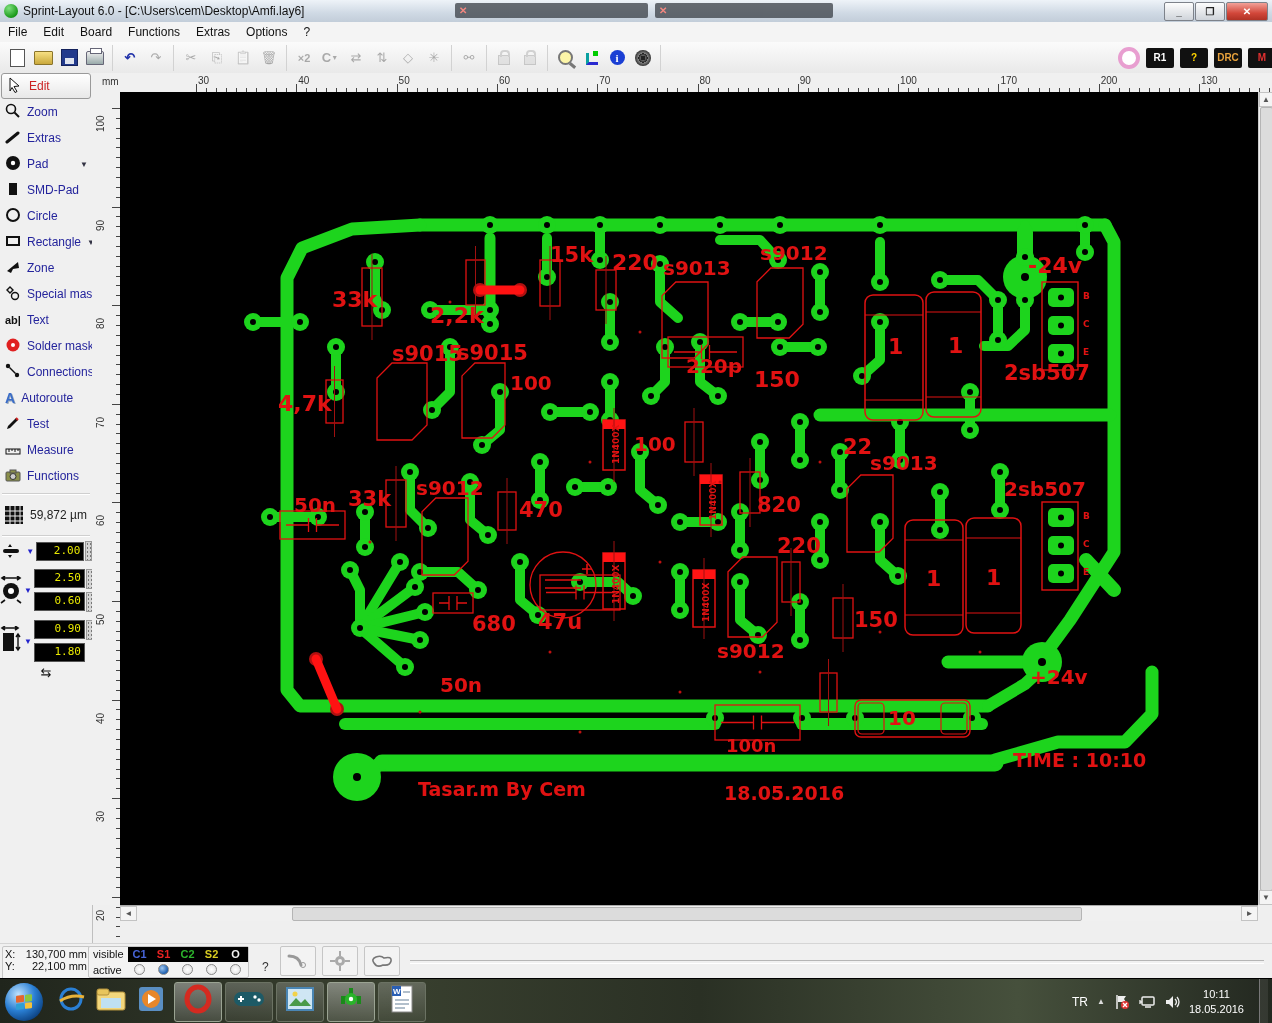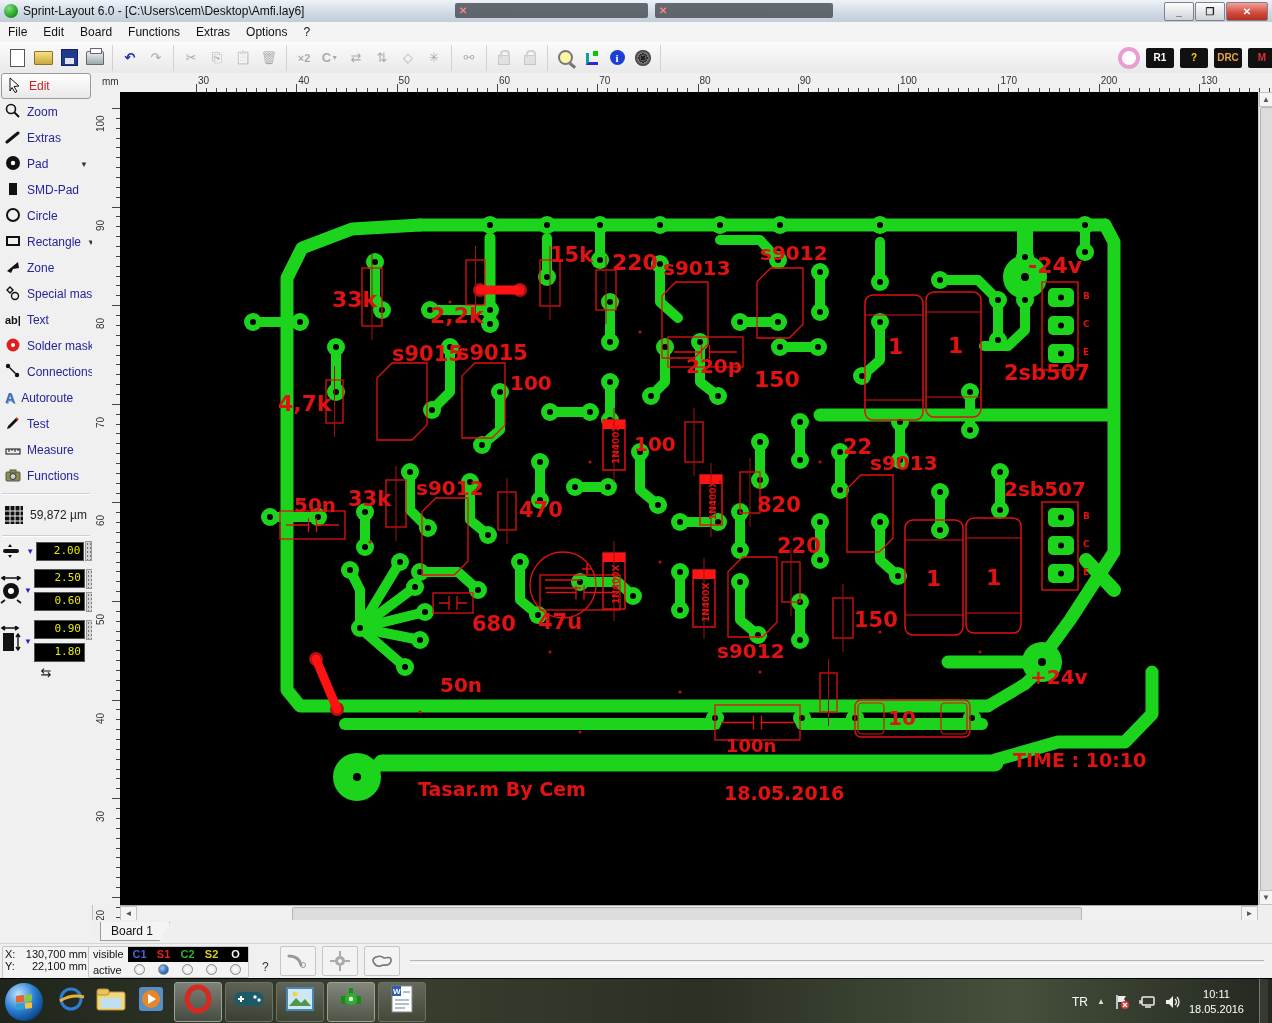--- a/index.html
+++ b/index.html
@@ -1099,23 +1099,20 @@
     <div class="sarrow" style="width:12px;">▲</div>
     <div id="vthumb"></div>
     <div class="sarrow" style="width:12px;position:absolute;bottom:0;">▼</div>
   </div>
   <div id="hscroll" class="abs">
     <div class="sarrow">◄</div>
     <div id="hthumb"></div>
     <div class="sarrow" style="position:absolute;right:0;">►</div>
   </div>
 
-  <div id="tabrow" class="abs">
-    <div id="boardtab">Board 1</div>
-  </div>
 
   <div id="statusbar" class="abs">
     <div id="xybox" class="groove">
       <div>
           <span>X:</span>
           <span>130,700 mm</span>
         </div>
       <div>
           <span>Y:</span>
           <span>22,100 mm</span>

